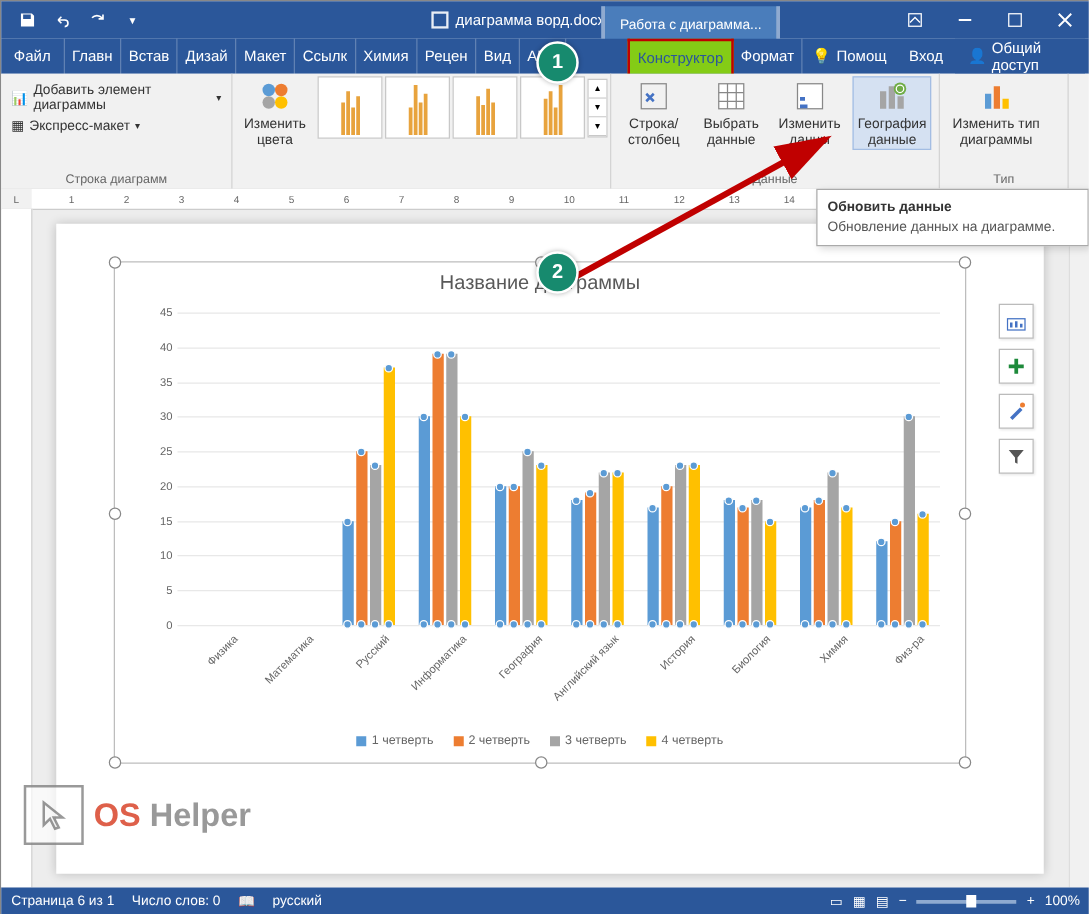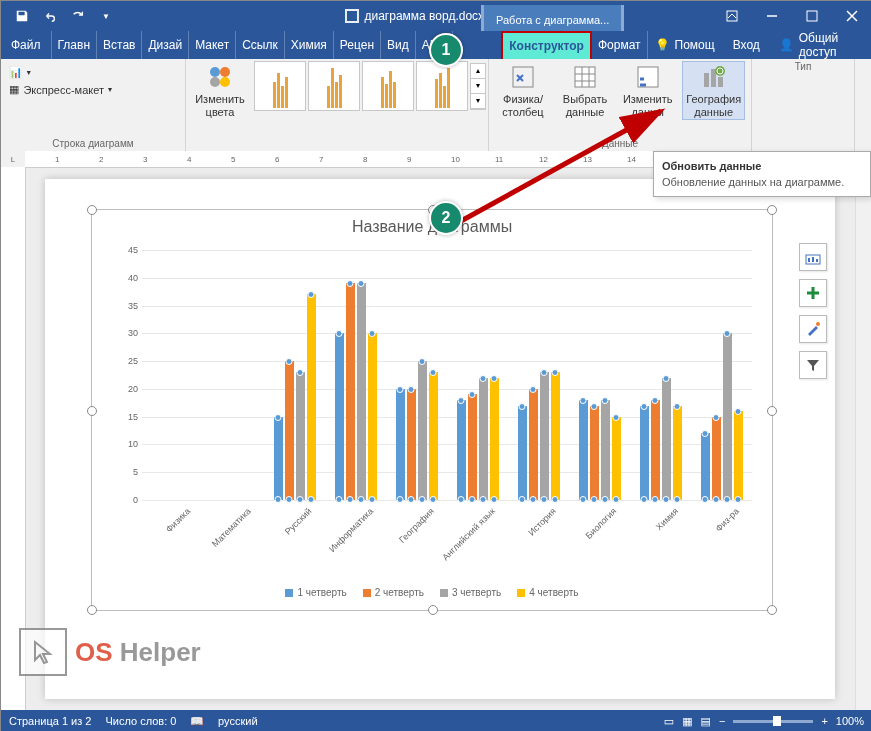--- a/index.html
+++ b/index.html
@@ -7,21 +7,21 @@
 .titlebar{height:30px;background:#2B579A;color:#fff;display:flex;align-items:center;position:relative}
 .qat{display:flex;align-items:center;gap:2px;padding-left:8px}
 .qat-btn{width:26px;height:26px;display:flex;align-items:center;justify-content:center;color:#fff}
 .title-center{position:absolute;left:50%;transform:translateX(-50%);display:flex;align-items:center;gap:6px;font-size:12px}
 .context-tab{position:absolute;left:480px;top:4px;height:30px;background:#4A7DBB;color:#fff;padding:0 12px;display:flex;align-items:center;font-size:11px;border-left:3px solid #8faad0;border-right:3px solid #8faad0}
 .winctrls{position:absolute;right:0;top:0;display:flex}
 .winctrl{width:40px;height:30px;display:flex;align-items:center;justify-content:center;color:#fff}
 .menubar{height:28px;background:#2B579A;display:flex;align-items:stretch;color:#fff;font-size:12px;position:relative}
 .menu-item{padding:0 6px;display:flex;align-items:center;border-right:1px solid rgba(255,255,255,0.25);white-space:nowrap}
 .menu-item.file{padding:0 10px}
-.menu-item.active{background:#5eead4;color:#2B579A;border:2px solid #C00000;border-bottom:none;font-weight:700}
+.menu-item.active{background:#84cc16;color:#2B579A;border:2px solid #C00000;border-bottom:none;font-weight:400}
 .menu-right{margin-left:auto;display:flex;align-items:center;gap:4px;padding-right:4px}
 .help-btn{display:flex;align-items:center;gap:4px;color:#fff;padding:0 8px}
 .share-btn{background:#2B579A;padding:0 10px;display:flex;align-items:center;gap:4px;height:28px}
 .ribbon{height:92px;background:#F1F1F1;border-bottom:1px solid #D4D4D4;display:flex;position:relative}
 .rgroup{border-right:1px solid #D4D4D4;padding:2px 6px 0;display:flex;flex-direction:column;justify-content:space-between}
 .rgroup-label{font-size:10px;color:#666;text-align:center;padding-bottom:2px}
 .rgroup-body{display:flex;align-items:flex-start;gap:6px;flex:1}
 .small-btn{display:flex;align-items:center;gap:4px;font-size:11px;color:#333;padding:1px 2px}
 .big-btn{display:flex;flex-direction:column;align-items:center;gap:2px;font-size:11px;color:#333;padding:2px 4px;text-align:center;line-height:1.15;min-width:48px}
 .big-btn.hover{background:#D5E1F2;border:1px solid #A3BDE3;padding:1px 3px}
@@ -152,20 +152,21 @@
           <span>Общий доступ</span>
         </div>
     </div>
   </div>
 
   <div class="ribbon">
     <div class="rgroup" style="width:172px">
       <div class="rgroup-body" style="flex-direction:column;gap:2px;justify-content:flex-start;padding-top:4px">
         <div class="small-btn">
             <span>📊</span>
+            <span>Добавить элемент диаграммы</span>
             <span style="font-size:8px">▾</span>
           </div>
         <div class="small-btn">
             <span>▦</span>
             <span>Экспресс-макет</span>
             <span style="font-size:8px">▾</span>
           </div>
       </div>
       <div class="rgroup-label">Строка диаграмм</div>
     </div>
@@ -214,21 +215,21 @@
         </div>
       </div>
     </div>
     <div class="rgroup" style="width:250px">
       <div class="rgroup-body">
         <div class="big-btn">
             <svg width="28" height="28">
               <rect x="4" y="4" width="20" height="20" fill="none" stroke="#888"></rect>
               <path d="M8 18l6-6m0 6l-6-6" stroke="#4472C4" stroke-width="2"></path>
             </svg>
-            <span style="white-space:pre">Физика/
+            <span style="white-space:pre">Строка/
 столбец</span>
           </div>
         <div class="big-btn">
             <svg width="28" height="28">
               <rect x="4" y="4" width="20" height="20" fill="#fff" stroke="#888"></rect>
               <line x1="4" y1="11" x2="24" y2="11" stroke="#888"></line>
               <line x1="4" y1="18" x2="24" y2="18" stroke="#888"></line>
               <line x1="11" y1="4" x2="11" y2="24" stroke="#888"></line>
               <line x1="18" y1="4" x2="18" y2="24" stroke="#888"></line>
             </svg>
@@ -251,20 +252,31 @@
               <circle cx="20" cy="8" r="5" fill="#70AD47"></circle>
               <path d="M17 8a3 3 0 016 0M23 8a3 3 0 01-6 0" fill="none" stroke="#fff"></path>
             </svg>
             <span style="white-space:pre">География
 данные</span>
           </div>
       </div>
       <div class="rgroup-label">Данные</div>
     </div>
     <div class="rgroup" style="width:90px">
+      <div class="rgroup-body">
+        <div class="big-btn">
+            <svg width="28" height="28">
+              <rect x="5" y="12" width="5" height="12" fill="#5B9BD5"></rect>
+              <rect x="12" y="6" width="5" height="18" fill="#ED7D31"></rect>
+              <rect x="19" y="16" width="5" height="8" fill="#FFC000"></rect>
+            </svg>
+            <span style="white-space:pre">Изменить тип
+диаграммы</span>
+          </div>
+      </div>
       <div class="rgroup-label">Тип</div>
     </div>
   </div>
 
   <div class="tooltip">
     <div class="tooltip-title">Обновить данные</div>
     <div class="tooltip-text">Обновление данных на диаграмме.</div>
   </div>
 
   <div class="doc-area">
@@ -562,21 +574,21 @@
         <marker id="ah" markerWidth="10" markerHeight="10" refX="8" refY="3" orient="auto">
           <path d="M0 0l9 3-9 3z" fill="#C00000"></path>
         </marker>
       </defs>
       <line x1="30" y1="120" x2="230" y2="10" stroke="#C00000" stroke-width="5" marker-end="url(#ah)"></line>
     </svg>
   <div class="badge" style="left:428px;top:32px">1</div>
   <div class="badge" style="left:428px;top:200px">2</div>
 
   <div class="statusbar">
-    <span>Страница 1 из 2</span>
+    <span>Страница 6 из 1</span>
     <span>Число слов: 0</span>
     <span>📖</span>
     <span>русский</span>
     <div class="status-right">
       <span>▭</span>
       <span>▦</span>
       <span>▤</span>
       <span>−</span>
       <div class="zoom-slider">
           <div class="zoom-thumb"></div>

